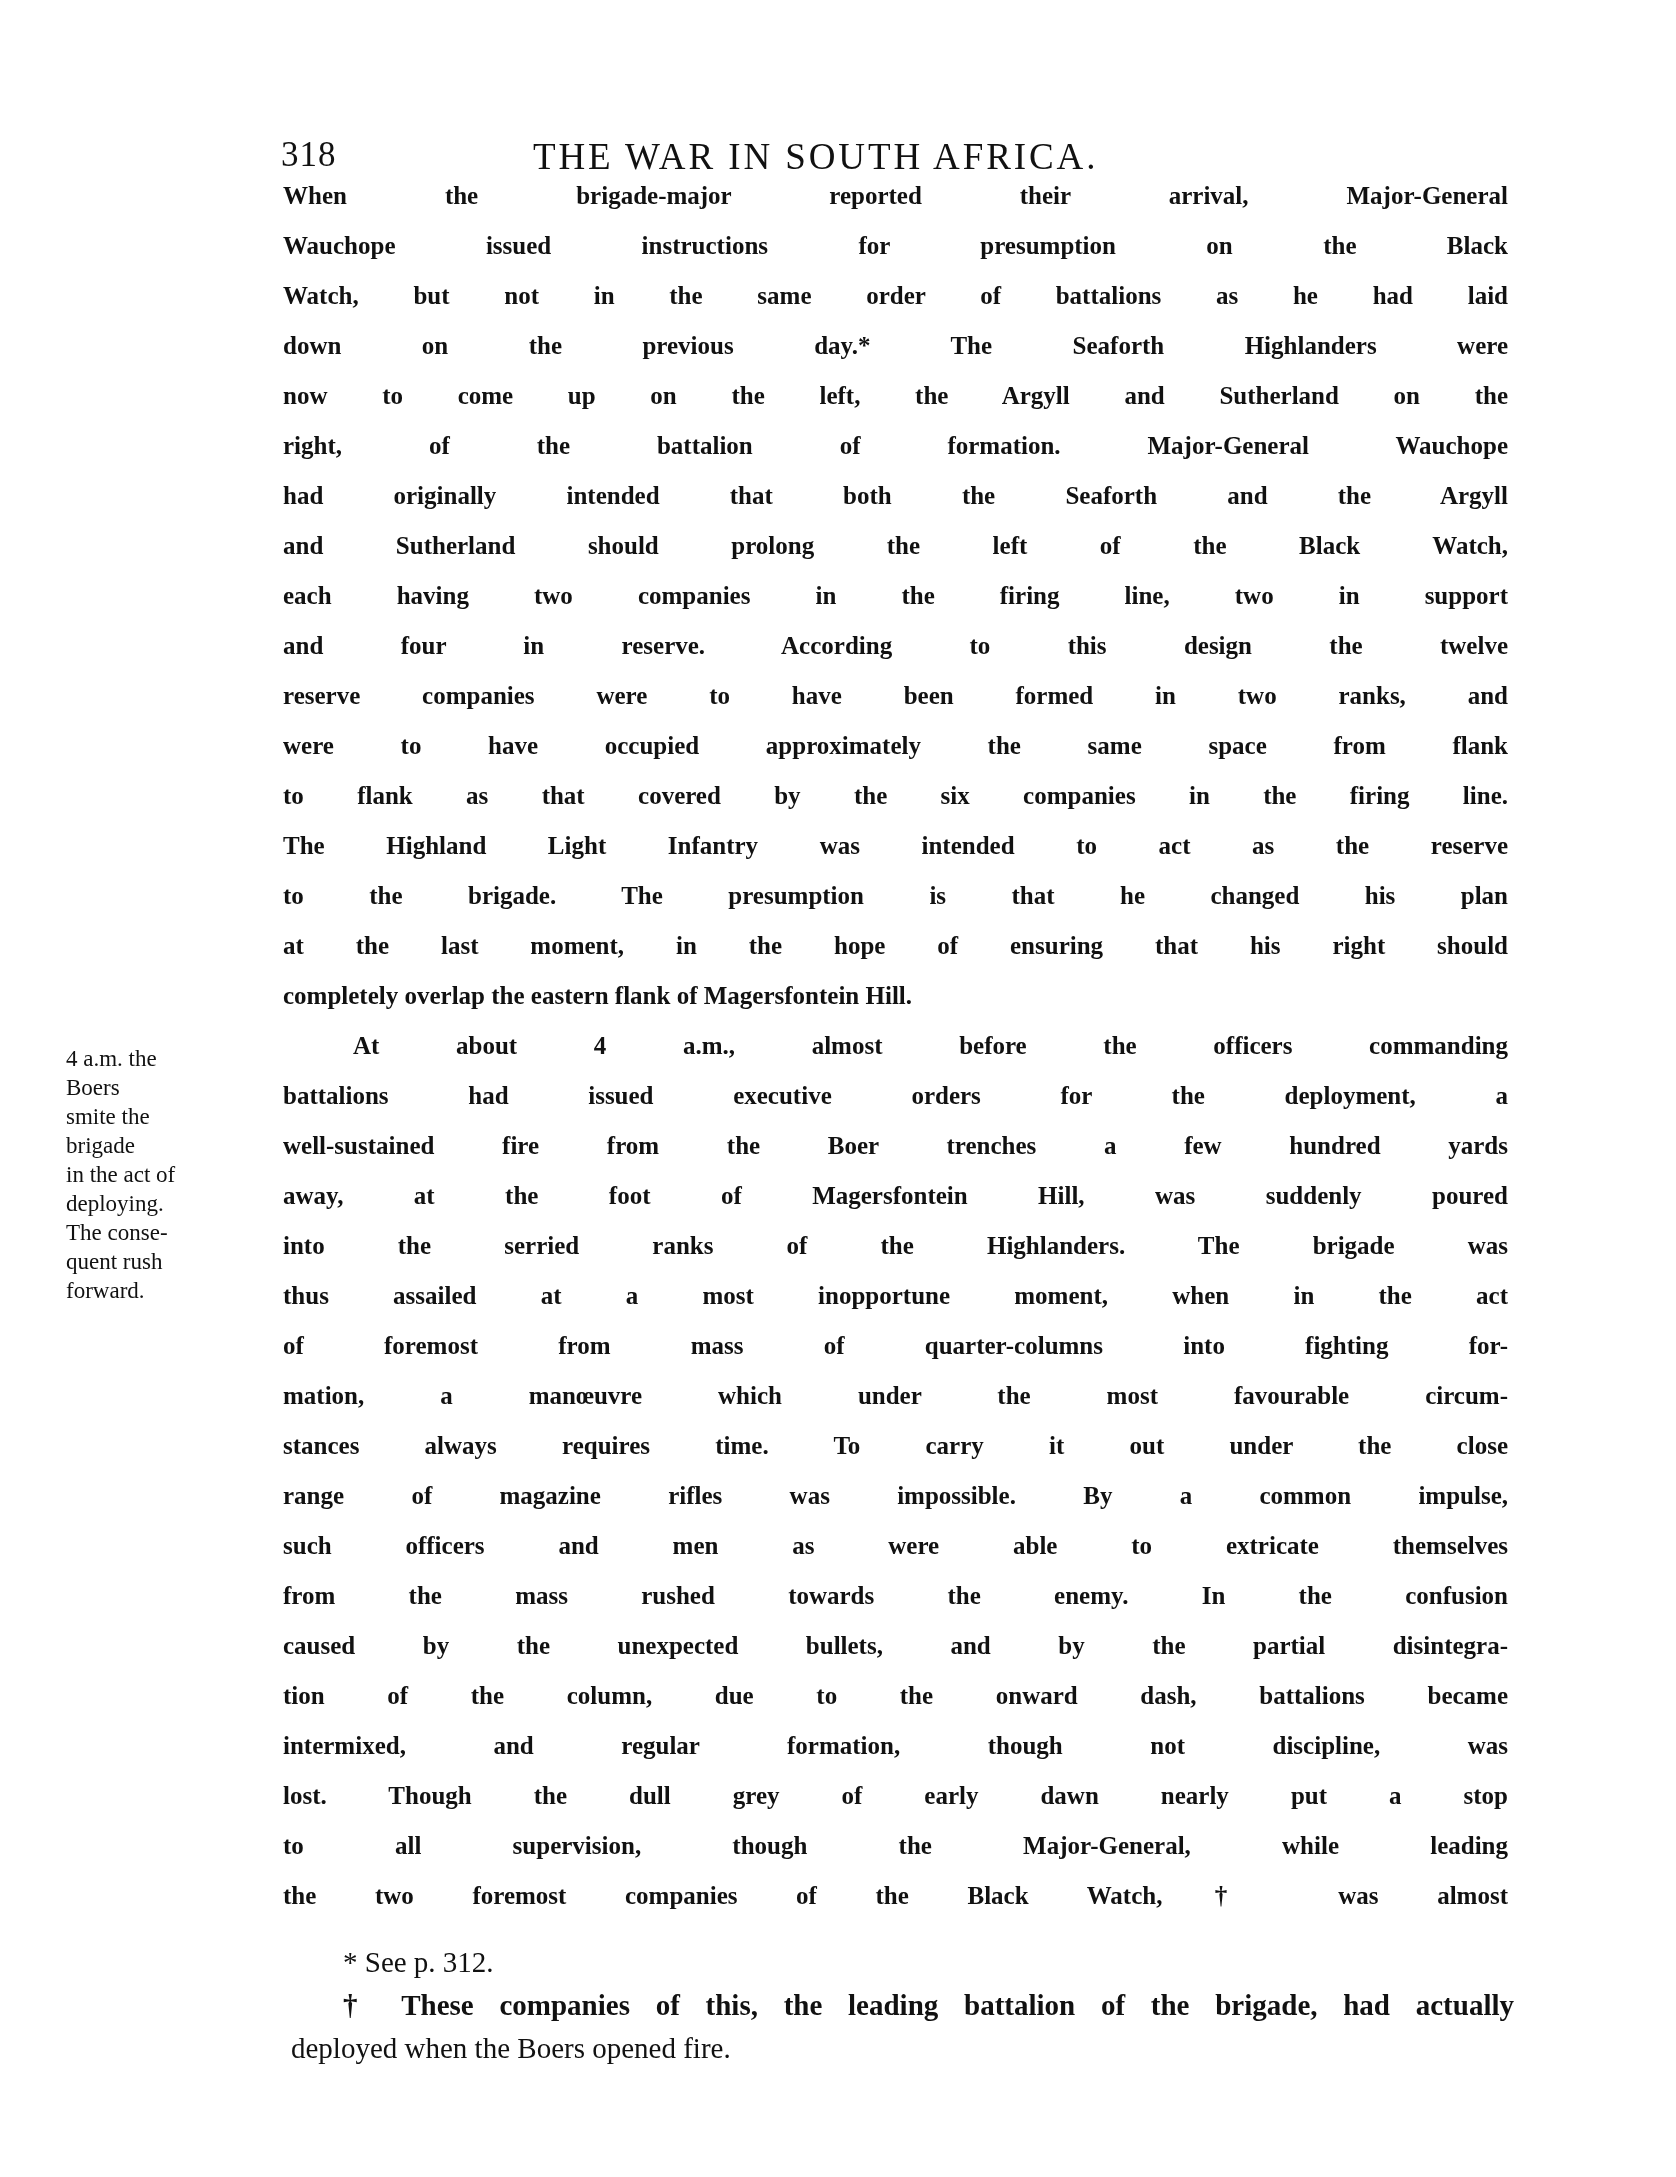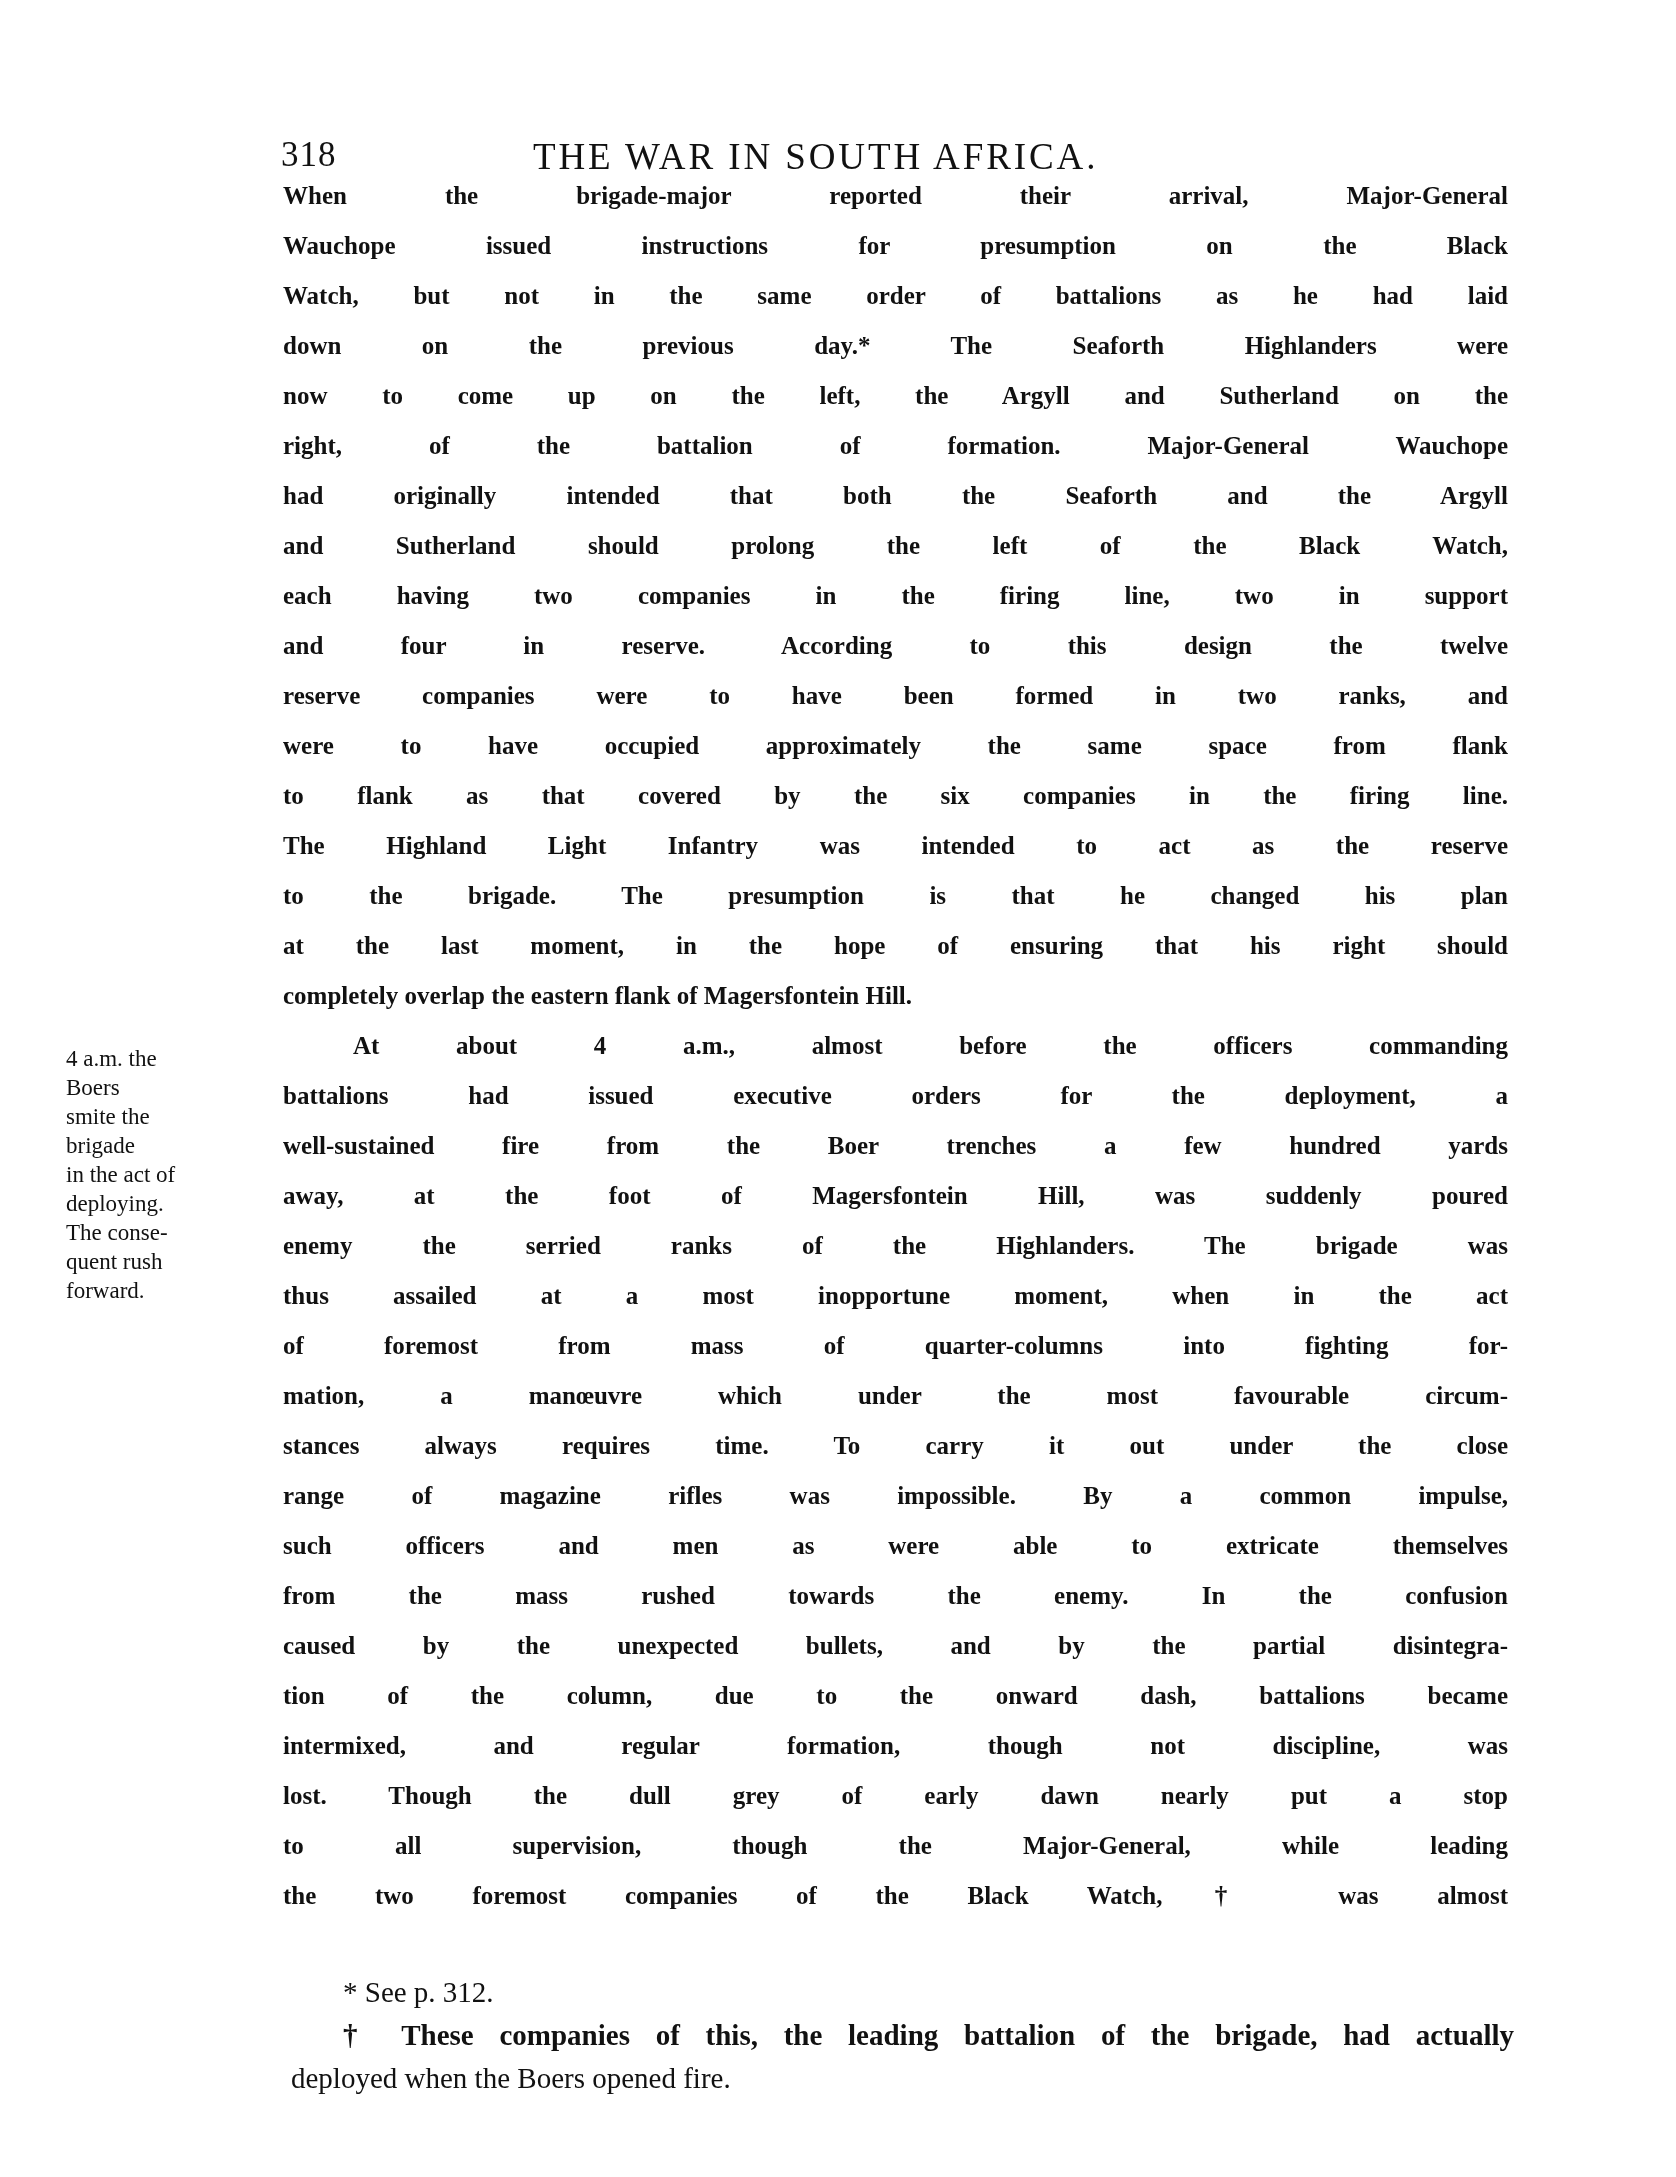--- a/index.html
+++ b/index.html
@@ -8,21 +8,21 @@
   .page-number { position: absolute; left: 0; top: 0; font-size: 35px; letter-spacing: 1px; }
   .running-title { position: absolute; left: 252px; top: 0; font-size: 37px; letter-spacing: 2.9px; }
   .body-text { position: absolute; top: 171px; left: 283px; width: 1225px; font-size: 25px; line-height: 50px; font-weight: bold; }
   .line { display: block; white-space: nowrap; text-align: justify; text-align-last: justify; height: 50px; }
   .line.last { text-align-last: left; }
   .line.indent { padding-left: 70px; }
   .margin-note { position: absolute; left: 66px; top: 1044px; width: 194px; font-size: 23px; line-height: 29px; }
   .margin-note span { display: block; white-space: nowrap; }
   .footnotes { position: absolute; top: 1941px; left: 291px; width: 1223px; font-size: 29px; line-height: 43px; }
   .footnote { display: block; white-space: nowrap; }
-  .fn-indent { padding-left: 52px; margin-top: 30px; }
+  .fn-indent { padding-left: 52px; }
   .fn-justify { text-align: justify; text-align-last: justify; padding-left: 52px; font-weight: bold; }
 </style>
 </head>
 <body>
 
 <div class="page-header">
   <span class="page-number">318</span>
   <span class="running-title">THE WAR IN SOUTH AFRICA.</span>
 </div>
 
@@ -53,21 +53,21 @@
   <span class="line">were to have occupied approximately the same space from flank</span>
   <span class="line">to flank as that covered by the six companies in the firing line.</span>
   <span class="line">The Highland Light Infantry was intended to act as the reserve</span>
   <span class="line">to the brigade. The presumption is that he changed his plan</span>
   <span class="line">at the last moment, in the hope of ensuring that his right should</span>
   <span class="line last">completely overlap the eastern flank of Magersfontein Hill.</span>
   <span class="line indent">At about 4 a.m., almost before the officers commanding</span>
   <span class="line">battalions had issued executive orders for the deployment, a</span>
   <span class="line">well-sustained fire from the Boer trenches a few hundred yards</span>
   <span class="line">away, at the foot of Magersfontein Hill, was suddenly poured</span>
-  <span class="line">enemy the serried ranks of the Highlanders. The brigade was</span>
+  <span class="line">into the serried ranks of the Highlanders. The brigade was</span>
   <span class="line">thus assailed at a most inopportune moment, when in the act</span>
   <span class="line">of foremost from mass of quarter-columns into fighting for-</span>
   <span class="line">mation, a manœuvre which under the most favourable circum-</span>
   <span class="line">stances always requires time. To carry it out under the close</span>
   <span class="line">range of magazine rifles was impossible. By a common impulse,</span>
   <span class="line">such officers and men as were able to extricate themselves</span>
   <span class="line">from the mass rushed towards the enemy. In the confusion</span>
   <span class="line">caused by the unexpected bullets, and by the partial disintegra-</span>
   <span class="line">tion of the column, due to the onward dash, battalions became</span>
   <span class="line">intermixed, and regular formation, though not discipline, was</span>

